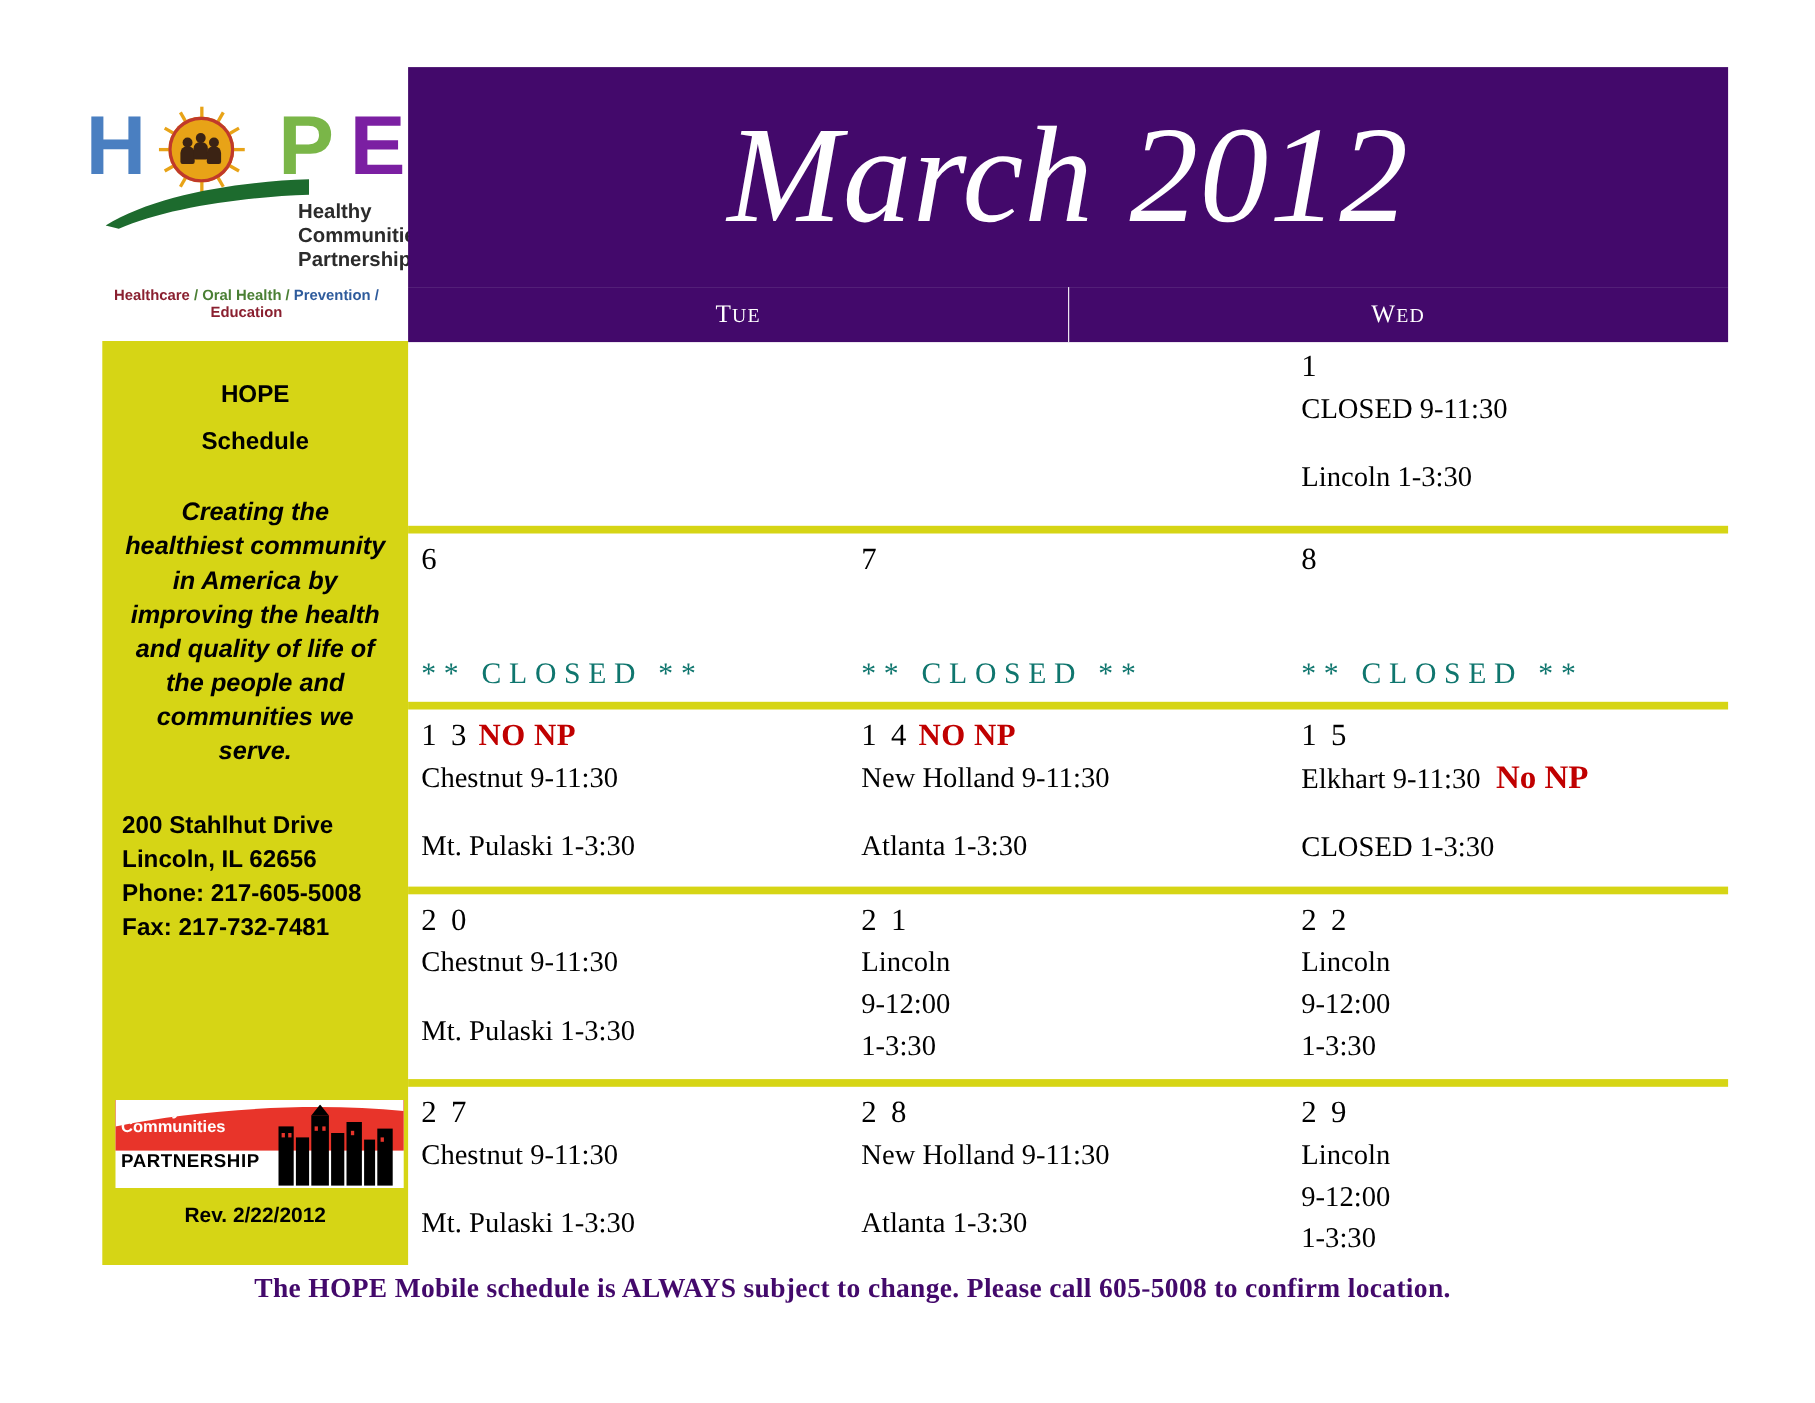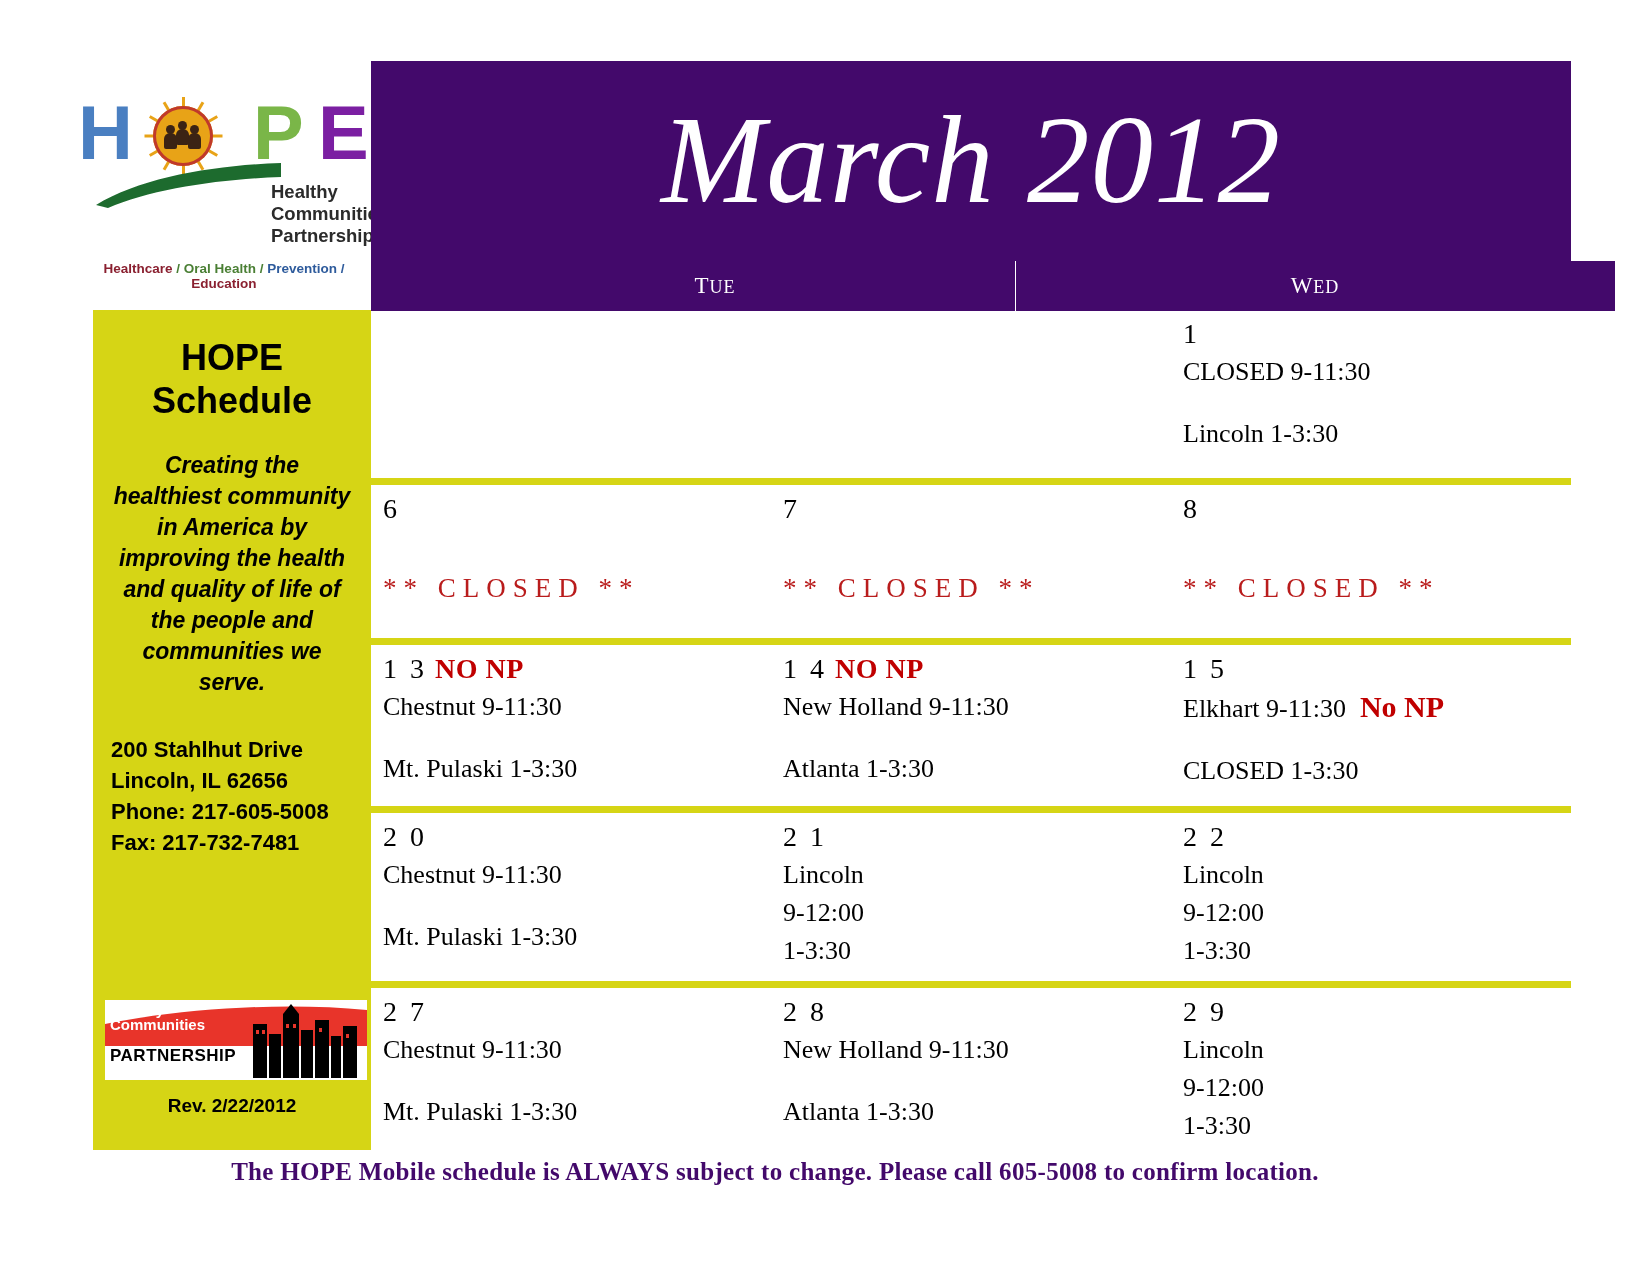--- a/index.html
+++ b/index.html
@@ -145,21 +145,20 @@
 
   
   .dayhead {
     position: absolute;
     left: 371px;
     top: 261px;
     width: 1200px;
     height: 50px;
     background: #43096b;
     display: flex;
-    padding-left: 44px;
   }
   .dayhead-cell {
     flex: 1 1 0;
     color: #ffffff;
     font-family: "Liberation Serif", serif;
     font-size: 23px;
     text-align: center;
     line-height: 50px;
     letter-spacing: 1px;
     position: relative;
@@ -182,21 +181,21 @@
     top: 310px;
     width: 278px;
     height: 840px;
     background: #d6d515;
   }
   .sb-title {
     margin-top: 26px;
     text-align: center;
     font-family: "Liberation Sans", sans-serif;
     font-weight: bold;
-    font-size: 36px;
+    font-size: 22px;
     line-height: 43px;
     color: #000;
   }
   .sb-motto {
     margin: 28px 18px 0 18px;
     text-align: center;
     font-family: "Liberation Sans", sans-serif;
     font-weight: bold;
     font-style: italic;
     font-size: 23px;
@@ -323,23 +322,23 @@
   .ev.gap { margin-top: 30px; }
   .ev .nonp-inline {
     font-weight: bold;
     font-size: 30px;
     color: #c00000;
     margin-left: 14px;
   }
   .closed-wide {
     font-family: "Liberation Serif", serif;
     font-size: 27px;
-    color: #b91c1c;
+    color: #0f766e;
     letter-spacing: 7px;
-    margin-top: 48px;
+    margin-top: 72px;
   }
 
   
   .footer {
     position: absolute;
     left: 0;
     top: 1158px;
     width: 1550px;
     text-align: center;
     font-family: "Liberation Serif", serif;

